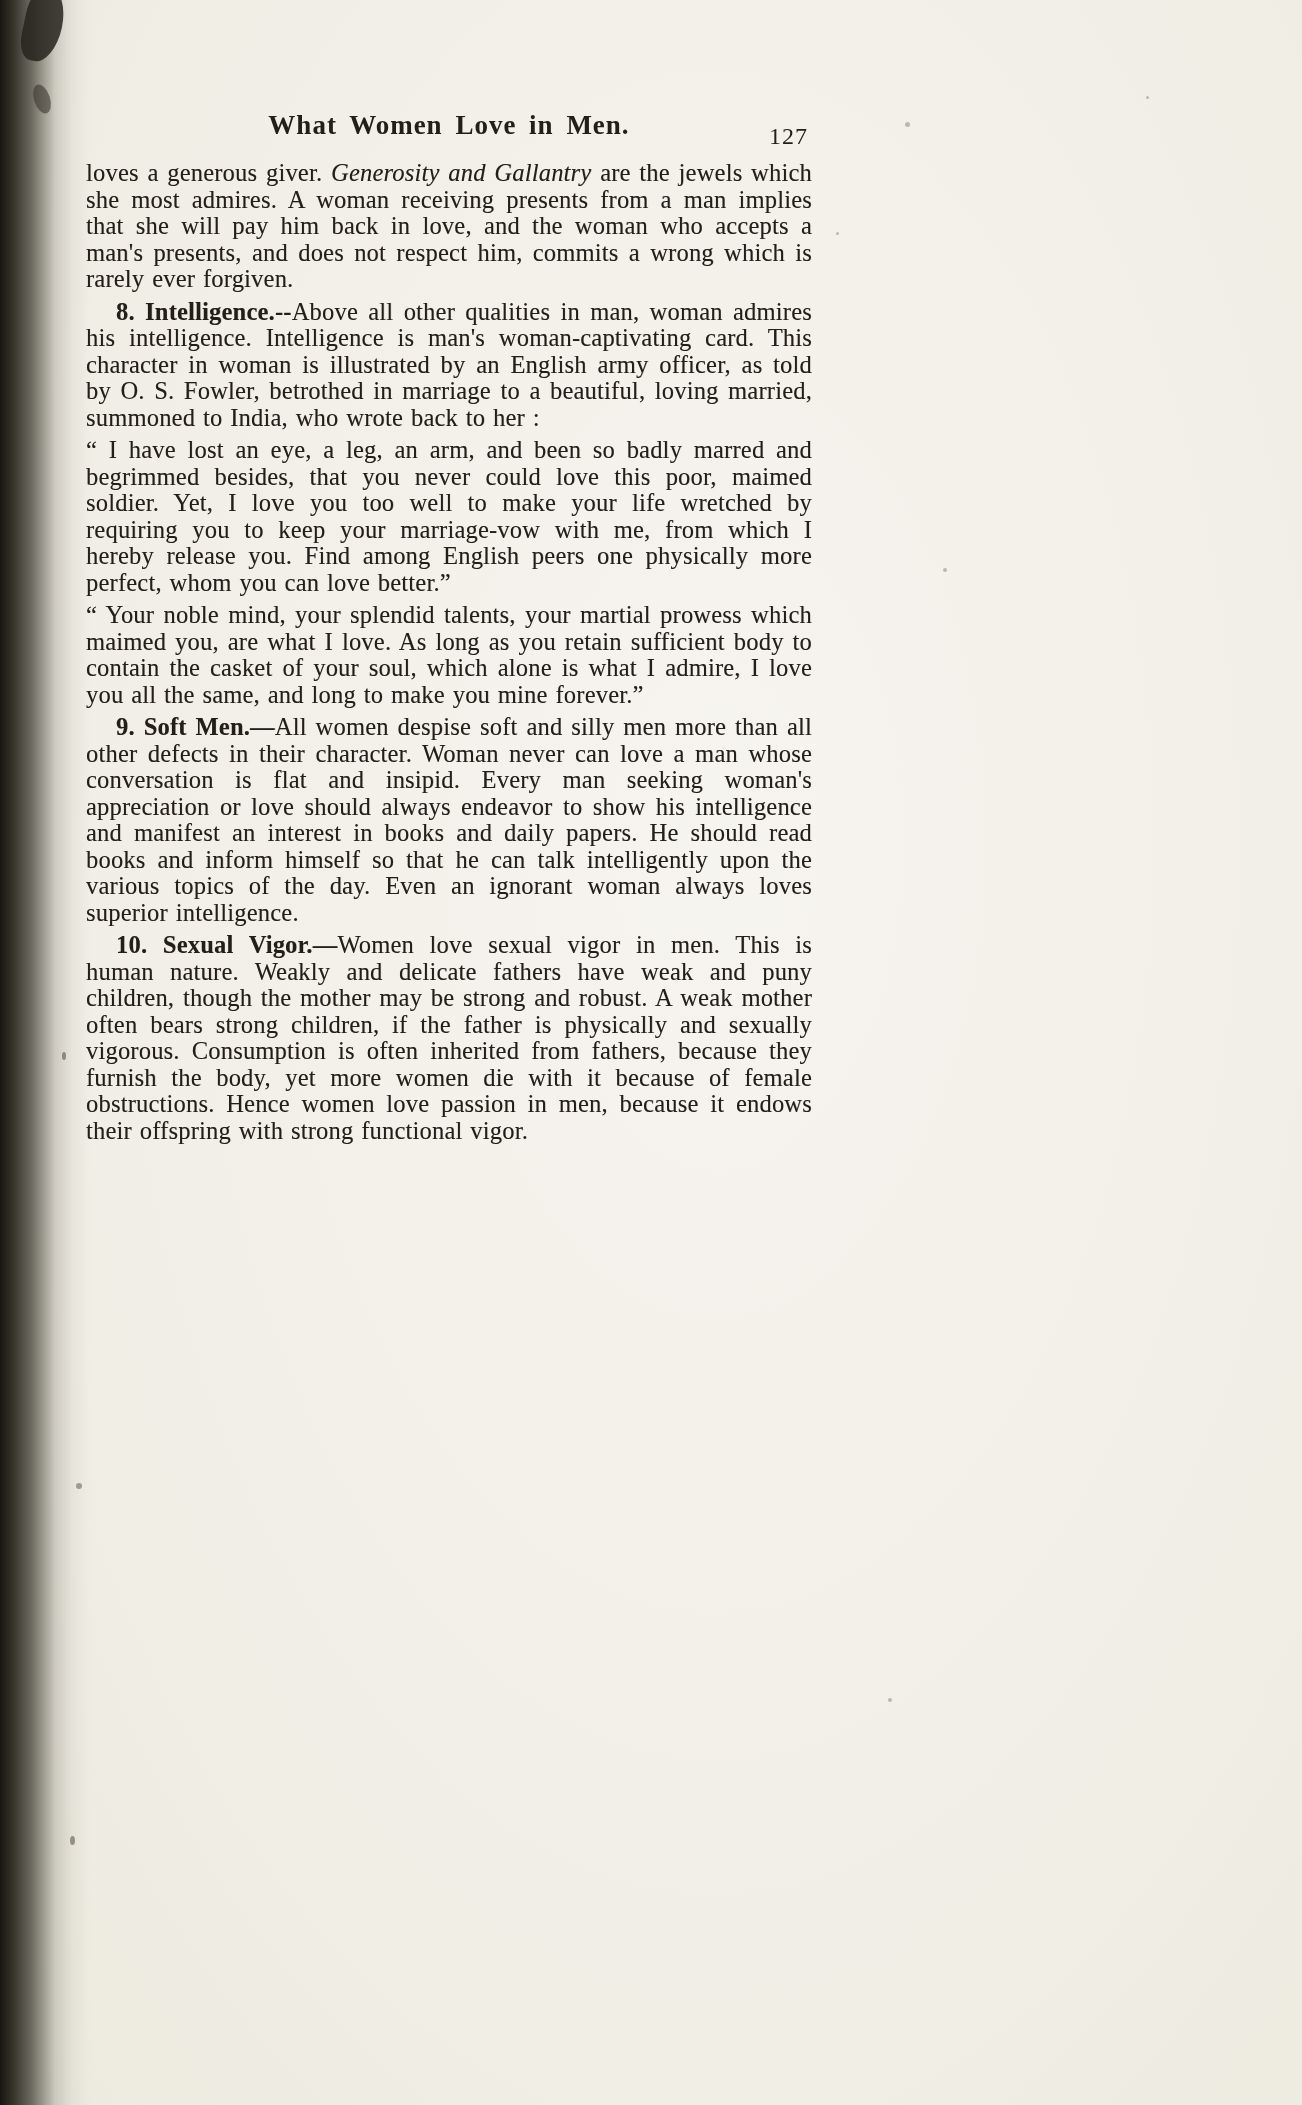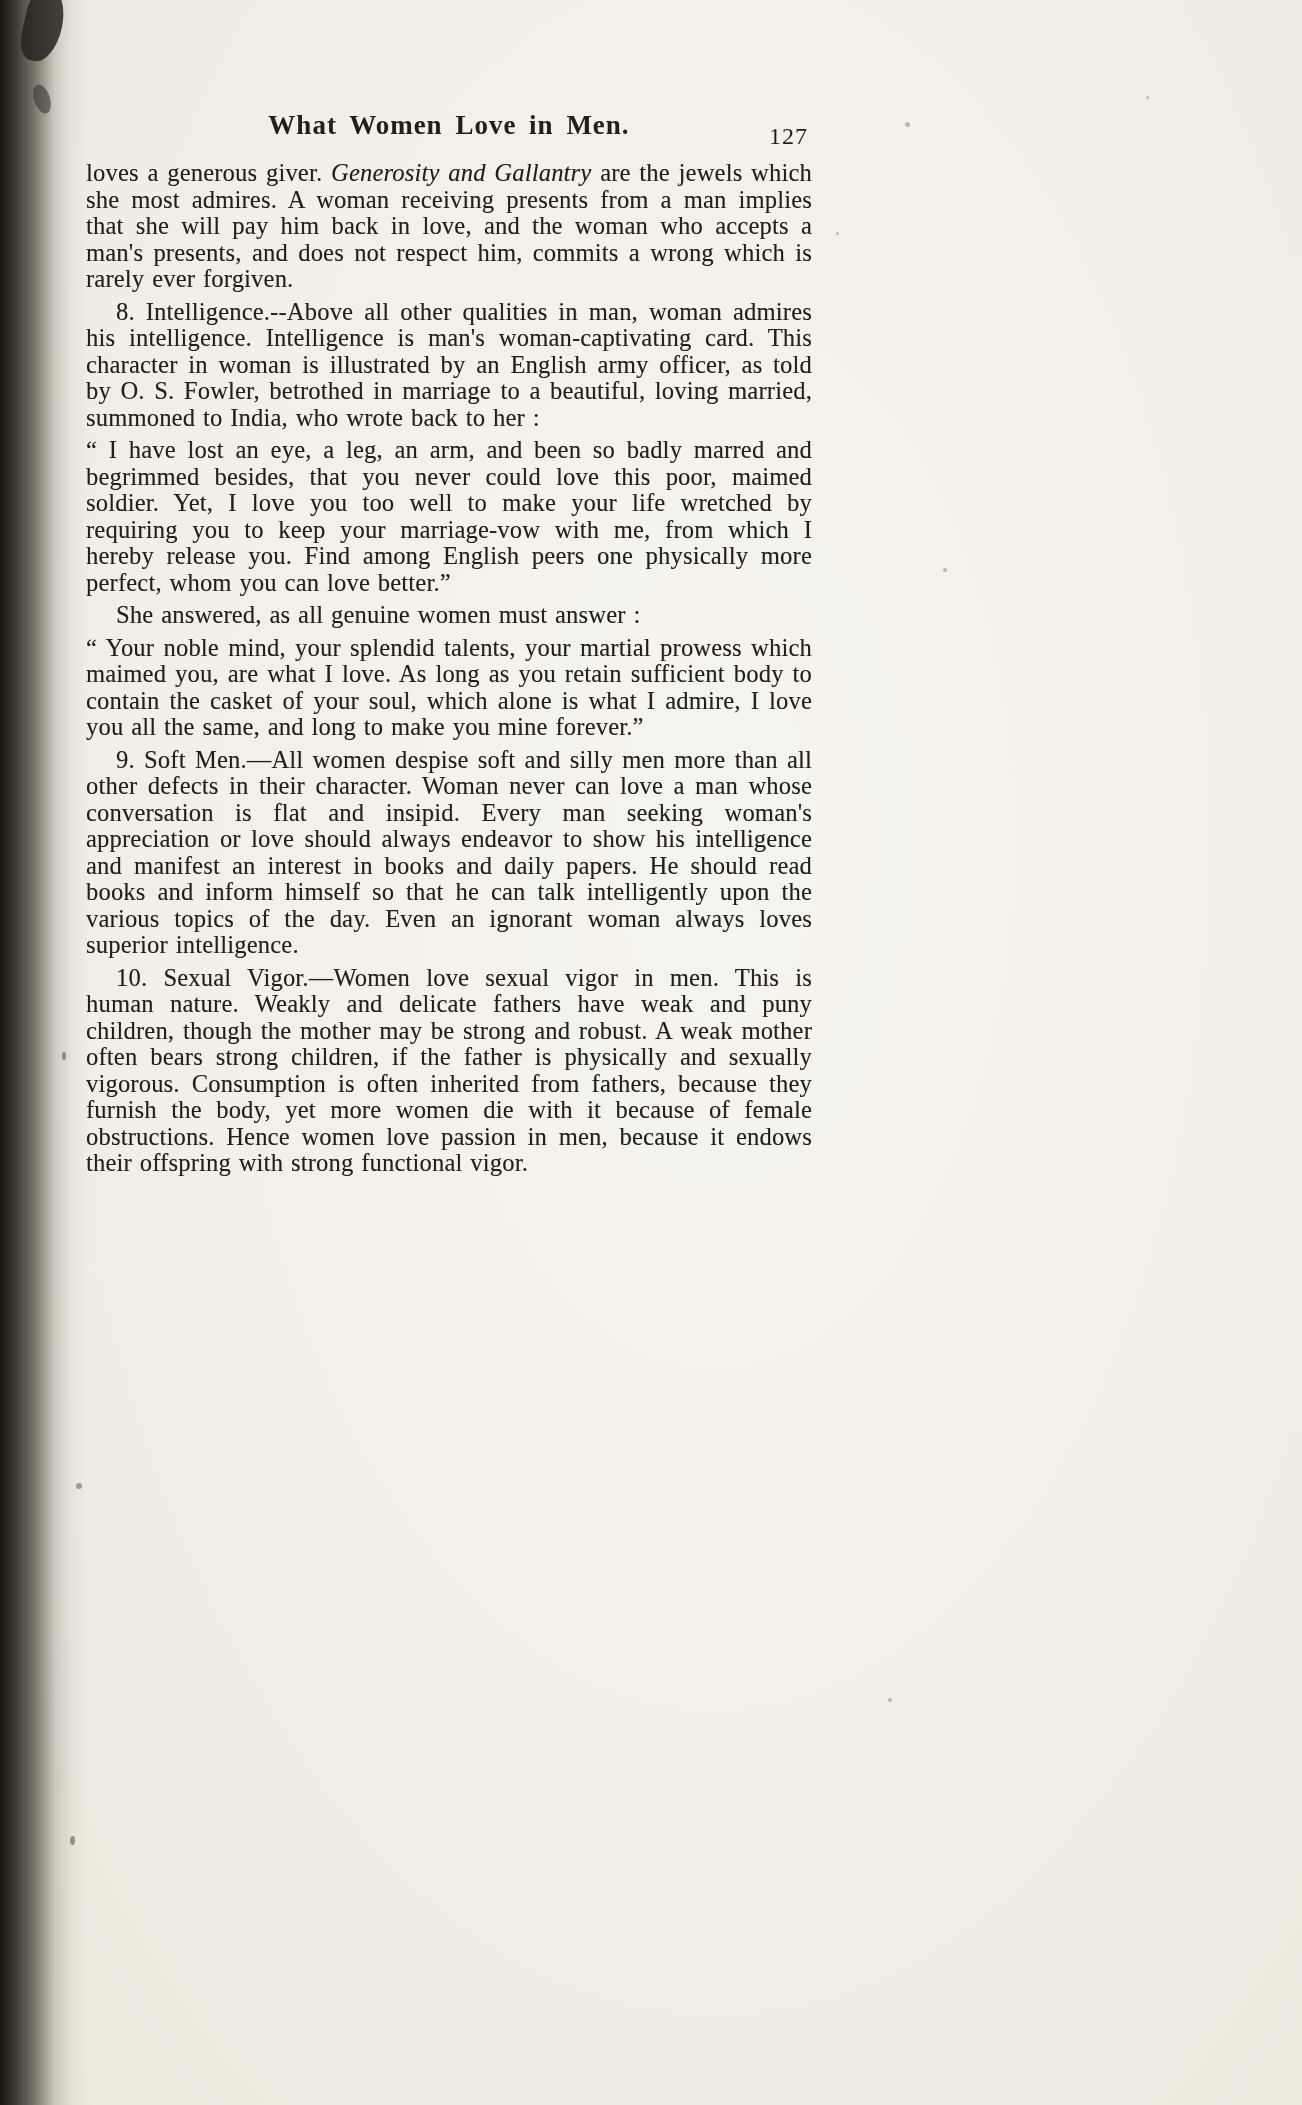--- a/index.html
+++ b/index.html
@@ -96,21 +96,21 @@
     text-align: justify;
     letter-spacing: 0.2px;
     word-spacing: 1.5px;
     text-shadow: 0.3px 0.3px 0.6px rgba(35,28,20,0.35);
   }
   .para + .para { margin-top: 6px; }
   .flush   { text-indent: 0; }
   .quote   { text-indent: 0; }
   .indent  { text-indent: 30px; }
   .section { text-indent: 30px; }
-  .lead { font-weight: 400; }
+  .lead { font-weight: 700; }
   .italic { font-style: italic; }
 </style>
 </head>
 <body>
 
 <div class="stage">
 
   <div class="binding"></div>
   <div class="corner-mark"></div>
   <div class="corner-mark2"></div>
@@ -129,21 +129,20 @@
       <span class="running-title">What Women Love in Men.</span>
       <span class="page-number">127</span>
     </header>
 
     <p class="para flush"><span class="seg">loves a generous giver.  </span><span class="seg italic">Generosity and Gallantry</span><span class="seg"> are the jewels which she most admires.  A woman receiving presents from a man implies that she will pay him back in love, and the woman who accepts a man's presents, and does not respect him, commits a wrong which is rarely ever forgiven.</span></p>
 
     <p class="para section"><b class="lead">8. Intelligence.--</b><span class="seg">Above all other qualities in man, woman admires his intelligence.  Intelligence is man's woman-captivating card.  This character in woman is illustrated by an English army officer, as told by O. S. Fowler, betrothed in marriage to a beautiful, loving married, summoned to India, who wrote back to her :</span></p>
 
     <p class="para quote"><span class="seg">“ I have lost an eye, a leg, an arm, and been so badly marred and begrimmed besides, that you never could love this poor, maimed soldier.  Yet, I love you too well to make your life wretched by requiring you to keep your marriage-vow with me, from which I hereby release you.  Find among English peers one physically more perfect, whom you can love better.”</span></p>
 
-    <p class="para indent"><span class="seg">She answered, as all genuine women must answer :</span></p>
 
     <p class="para quote"><span class="seg">“ Your noble mind, your splendid talents, your martial prowess which maimed you, are what I love.  As long as you retain sufficient body to contain the casket of your soul, which alone is what I admire, I love you all the same, and long to make you mine forever.”</span></p>
 
     <p class="para section"><b class="lead">9. Soft Men.—</b><span class="seg">All women despise soft and silly men more than all other defects in their character.  Woman never can love a man whose conversation is flat and insipid.  Every man seeking woman's appreciation or love should always endeavor to show his intelligence and manifest an interest in books and daily papers.  He should read books and inform himself so that he can talk intelligently upon the various topics of the day.  Even an ignorant woman always loves superior intelligence.</span></p>
 
     <p class="para section"><b class="lead">10. Sexual Vigor.—</b><span class="seg">Women love sexual vigor in men. This is human nature.  Weakly and delicate fathers have weak and puny children, though the mother may be strong and robust.  A weak mother often bears strong children, if the father is physically and sexually vigorous.  Consumption is often inherited from fathers, because they furnish the body, yet more women die with it because of female obstructions.  Hence women love passion in men, because it endows their offspring with strong functional vigor.</span></p>
 
 
   </div>
 </div>

